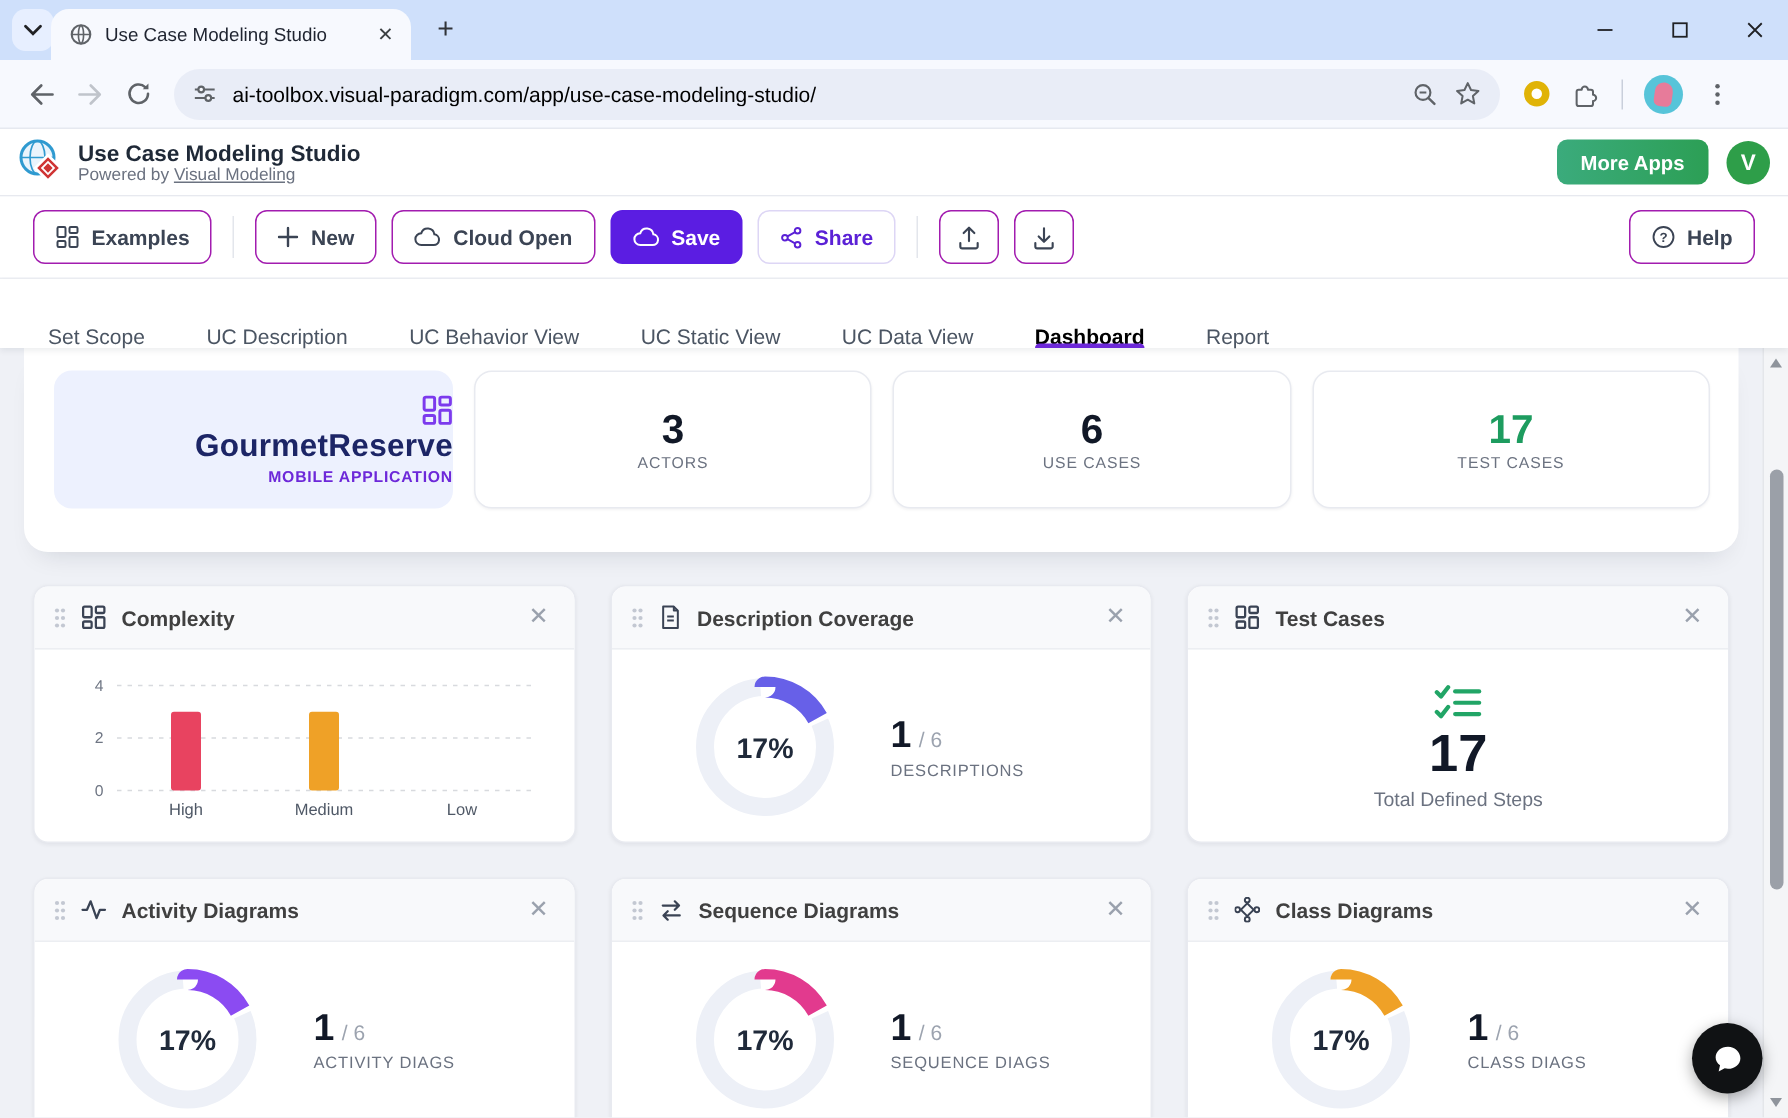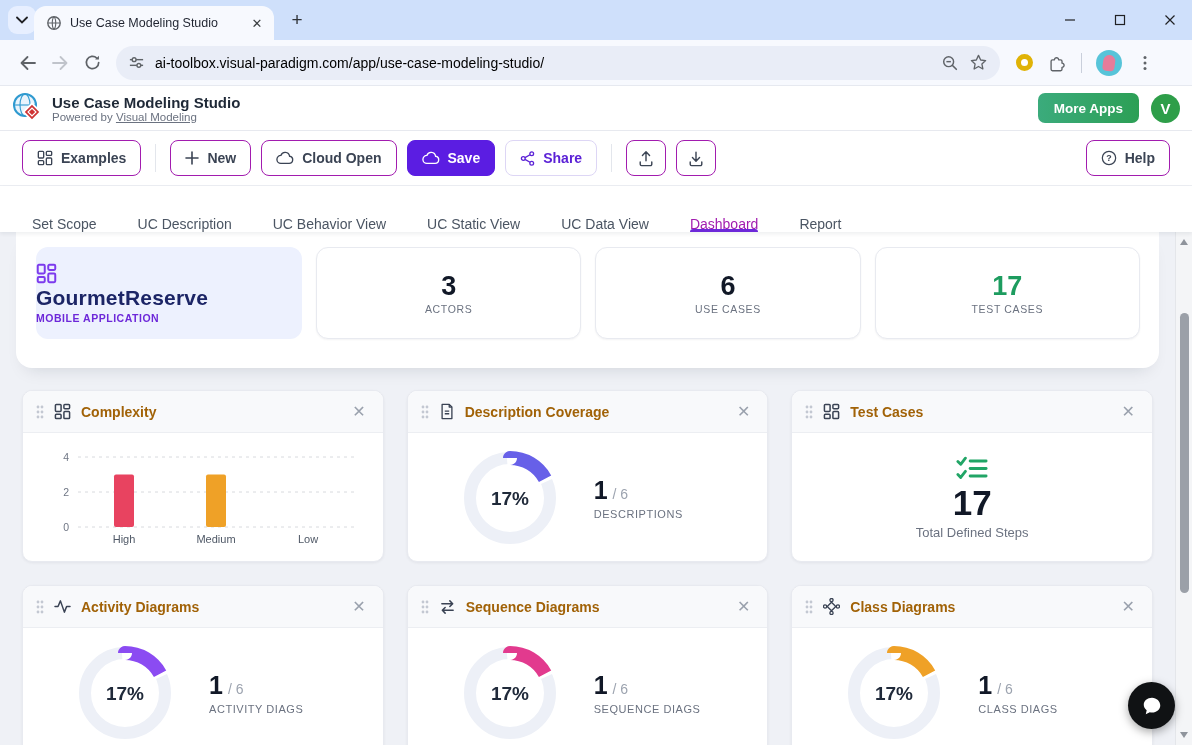--- a/index.html
+++ b/index.html
@@ -61,46 +61,46 @@
   .btn-primary { background:#5b1de2; border-color:#5b1de2; color:#fff; }
   .btn-share { color:#5b21d6; border-color:#ddd6f5; }
   .btn-icon { width:40px; padding:0; justify-content:center; }
   .vsep { width:1px; height:28px; background:#e3e6ec; margin:0 4px; }
   .toolbar-right { margin-left:auto; }
 
   
   .nav-tabs { height:46px; background:#fff; display:flex; align-items:flex-end; padding:0 32px;
     gap:41px; box-shadow:0 2px 4px rgba(16,24,40,.07); position:relative; z-index:3; }
   .nav-tab { font-size:14px; color:#4b5563; display:flex; align-items:center; position:relative; cursor:pointer; }
-  .nav-tab.active { color:#a21caf; font-weight:400; }
+  .nav-tab.active { color:#000000; font-weight:700; }
   .nav-tab.active::after { content:""; position:absolute; left:0; right:0; bottom:0; height:3px;
     background:#6d28d9; border-radius:3px 3px 0 0; }
 
   
   .content { position:absolute; top:232px; left:0; right:0; bottom:0; background:#eff1f6; overflow:hidden; }
   .hero { margin:0 33px 0 16px; background:#fff; border-radius:0 0 16px 16px;
     box-shadow:0 10px 18px -10px rgba(16,24,40,.15); padding:15px 19px 0 20px; height:136px;
     display:flex; gap:14px; }
   .project-card { width:266px; height:92px; background:#edf1fe; border-radius:12px;
-    display:flex; flex-direction:column; align-items:flex-start; justify-content:center; gap:2px; }
+    display:flex; flex-direction:column; align-items:flex-end; justify-content:center; gap:2px; }
   .project-name { font-size:21px; font-weight:800; color:#1c2566; letter-spacing:.2px; }
   .project-type { font-size:10.5px; font-weight:700; color:#6d28d9; letter-spacing:.05em; }
   .stat-card { flex:1; height:92px; background:#fff; border:1px solid #e8eaf0; border-radius:12px;
     display:flex; flex-direction:column; align-items:center; justify-content:center;
     box-shadow:0 1px 2px rgba(16,24,40,.05); }
   .stat-value { font-size:27px; font-weight:800; line-height:30px; }
   .stat-label { font-size:10.5px; color:#6b7280; letter-spacing:.06em; margin-top:2px; }
 
   .grid { margin:22px 39px 0 22px; display:grid; grid-template-columns:repeat(3,1fr); gap:23px; }
   .widget { background:#fff; border:1px solid #e8eaf0; border-radius:10px; height:172px;
     box-shadow:0 1px 3px rgba(16,24,40,.06); overflow:hidden; }
   .widget-header { height:42px; background:#f8f9fb; border-bottom:1px solid #eceef2;
     display:flex; align-items:center; padding:0 13px; gap:10px; }
   .drag-handle { cursor:grab; display:grid; place-items:center; }
-  .widget-title { font-size:14px; font-weight:700; color:#a16207; flex:1; }
+  .widget-title { font-size:14px; font-weight:700; color:#404040; flex:1; }
   .widget-close { color:#9aa1ad; font-size:16px; cursor:pointer; padding:2px 4px; line-height:1; }
   .widget-body { height:129px; display:flex; align-items:center; }
   .donut-body { padding-left:50px; gap:32px; }
   .count-num { font-size:25px; font-weight:800; color:#111827; }
   .count-total { font-size:14px; color:#9ca3af; font-weight:500; margin-left:5px; }
   .count-label { font-size:11px; color:#6b7280; letter-spacing:.05em; margin-top:3px; font-weight:500; }
   .complexity-body { justify-content:center; }
   .tc-body { flex-direction:column; justify-content:center; gap:3px; }
   .tc-value { font-size:35px; font-weight:800; color:#111827; line-height:38px; }
   .tc-label { font-size:13px; color:#6b7280; }

